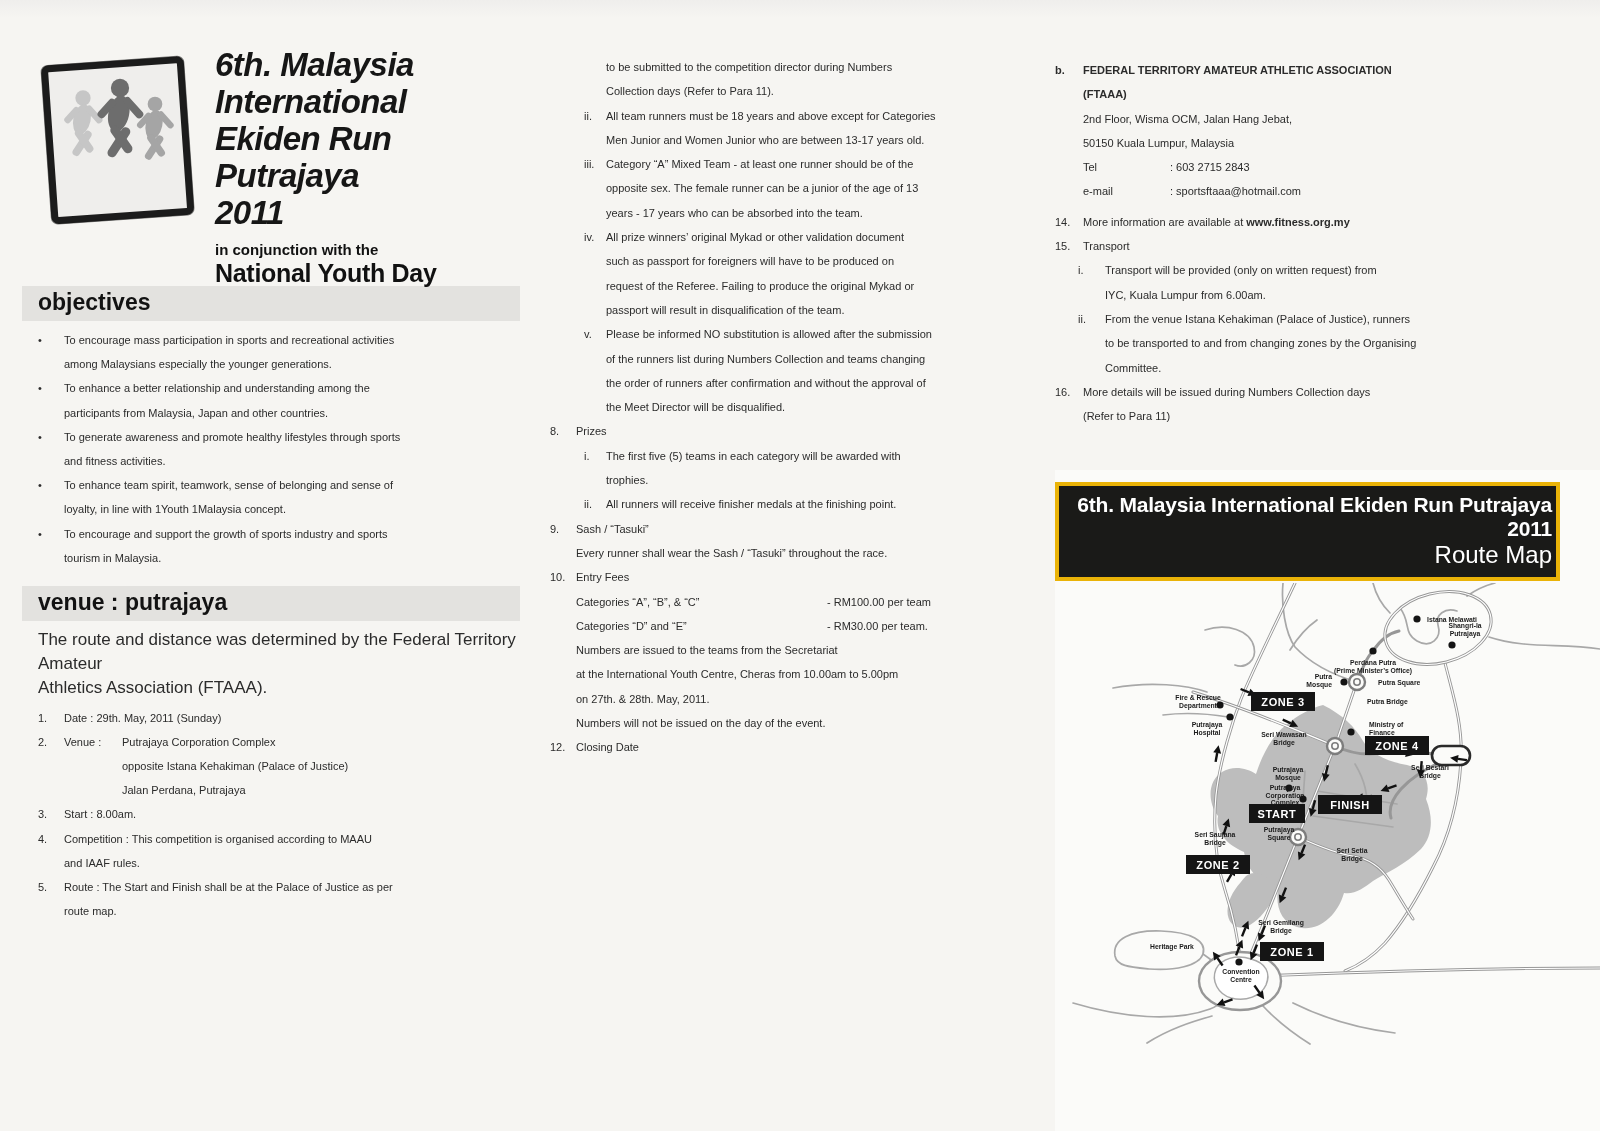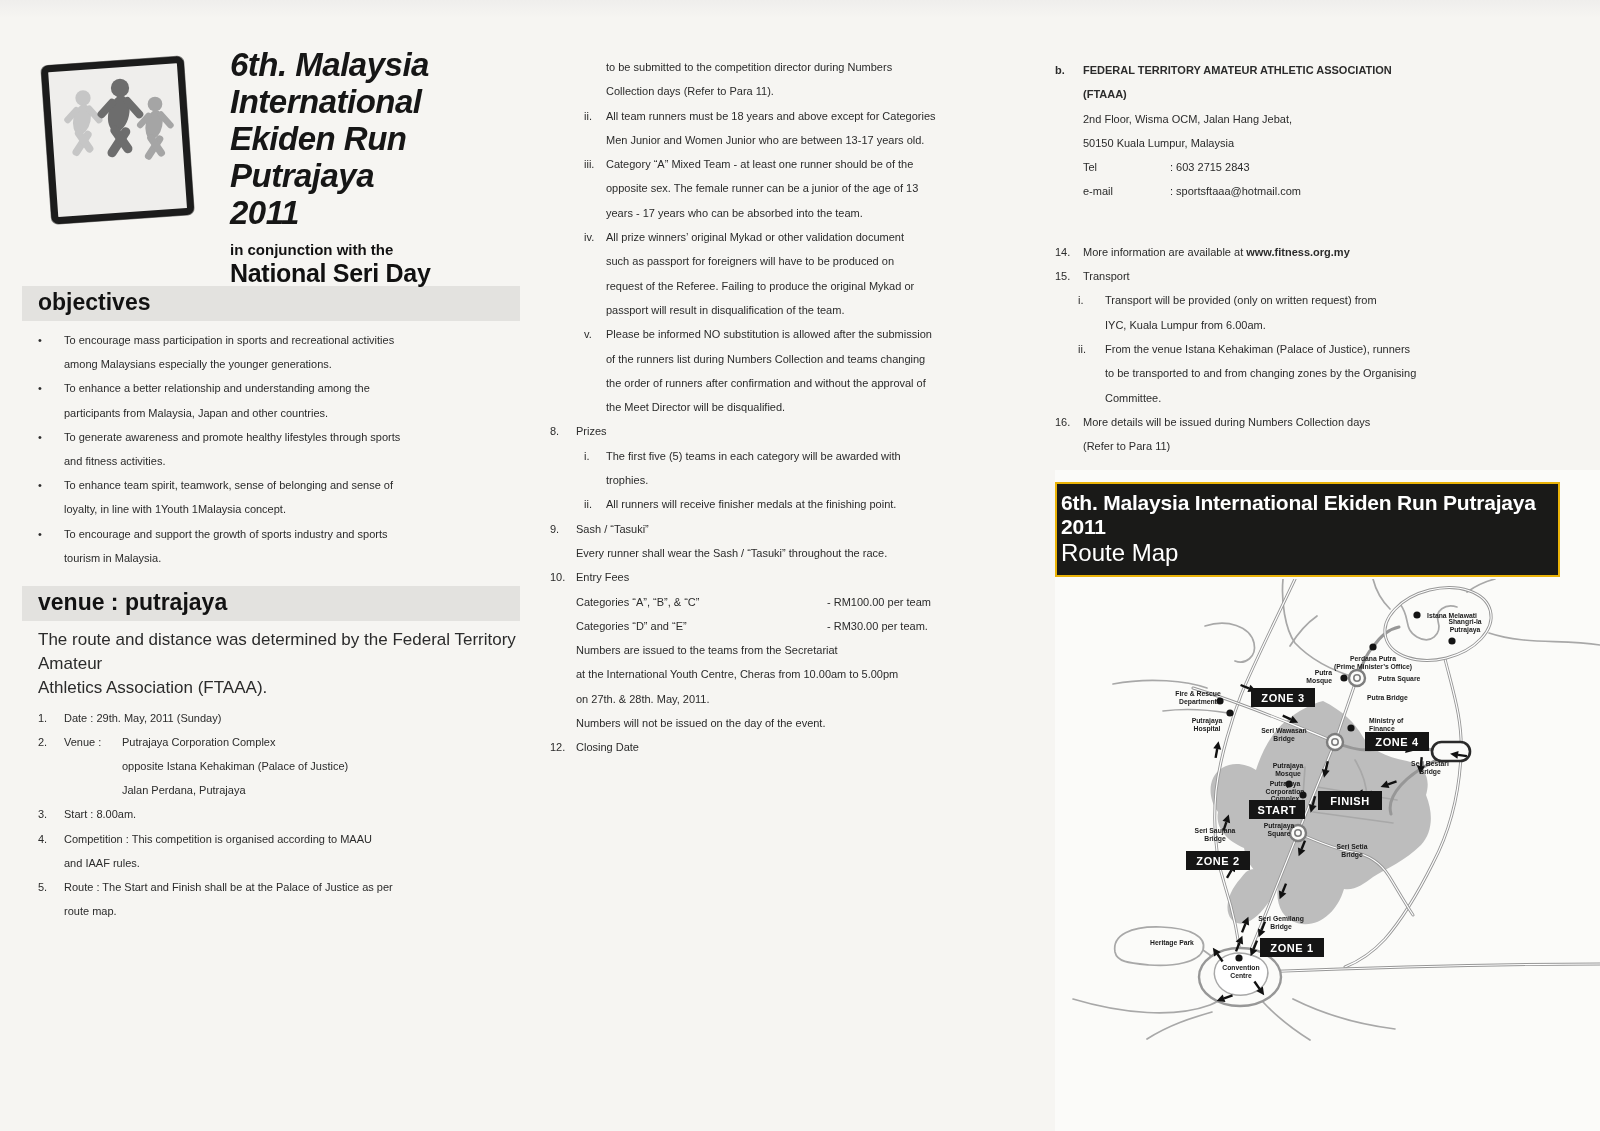--- a/index.html
+++ b/index.html
@@ -29,42 +29,42 @@
   .li.fee .t2{position:absolute;left:277px;top:0}
   .li .lbl{flex:0 0 56px}
   #col1 .lbl{flex:0 0 58px}
   #col3 .li .num{flex:0 0 28px}
   #col3 .li.cont1{padding-left:28px}
   #col3 .lbl{flex:0 0 87px}
   #col3 .li.ind1{padding-left:23px}
   #col3 .li.ind1 .num{flex:0 0 27px}
 
   
-  #logo-row{display:flex;gap:27px;margin-top:46px;height:212px}
+  #logo-row{display:flex;gap:12px;margin-top:46px;height:212px}
   #logo-art{flex:0 0 165px}
   #logo-text h1{font-size:33px;line-height:37px;font-weight:bold;font-style:italic;color:#161616;letter-spacing:-0.5px}
   #logo-sub1{font-size:15px;font-weight:bold;color:#111;margin-top:10px}
   #logo-sub2{font-size:25px;font-weight:bold;color:#111;margin-top:1px;letter-spacing:-0.3px}
 
   .band{background:var(--band);margin-left:-16px;padding:3px 10px 5px 16px;color:#121212}
   .band h2{font-size:23px;font-weight:bold;line-height:27px}
   .band .sub{font-size:20px;font-weight:bold;line-height:24px;letter-spacing:-0.2px}
   #obj-band{margin-top:28px}
   #obj-list{margin-top:7px}
   #venue-band{margin-top:16px}
   #venue-body{margin-top:7px;font-size:17px;line-height:24.2px;white-space:pre-wrap}
   #rules-band{margin-top:15px}
   #rules-list{margin-top:5px}
 
   #col2 .li, #col3 .li{line-height:24.3px}
 
   
   #map-panel{position:absolute;left:1055px;top:470px;width:545px;height:661px;background:#fbfbf9}
-  #map-title{width:505px;margin:12px 0 0 0;background:var(--bar);color:#fff;text-align:left;
-             padding:7px 4px 8px 4px;border:2px solid #eab308}
+  #map-title{width:505px;margin:12px 0 0 0;background:var(--bar);color:#fff;text-align:right;
+             padding:7px 4px 8px 4px;border:4px solid #eab308}
   #map-title .t1{font-size:21px;font-weight:bold;letter-spacing:-0.2px}
   #map-title .t2{font-size:24px;font-weight:normal}
   #route-svg{display:block;margin-top:2px}
   .maplbl{font-size:6.8px;font-weight:bold;fill:#1b1b1b}
   .zonelbl{font-size:11px;font-weight:bold;fill:#ffffff;letter-spacing:.6px}
   .rd{fill:none;stroke:var(--road);stroke-width:3;stroke-linecap:round}
   .rdw{fill:none;stroke:#ffffff;stroke-width:1.2;stroke-linecap:round}
   .rdt{fill:none;stroke:var(--roadthin);stroke-width:1.7;stroke-linecap:round}
 </style>
 </head>
@@ -95,21 +95,21 @@
           <use href="#runner" fill="var(--runner2)" transform="translate(82,42) scale(1.22)"></use>
         </svg>
       </div>
       <div id="logo-text">
         <h1><span>6th. Malaysia</span><br>
           <span>International</span><br>
           <span>Ekiden Run</span><br>
           <span>Putrajaya</span><br>
           <span>2011</span></h1>
         <div id="logo-sub1">in conjunction with the</div>
-        <div id="logo-sub2">National Seri Day</div>
+        <div id="logo-sub2">National Youth Day</div>
       </div>
     </div>
 
     <div class="band" id="obj-band">
       <h2>objectives</h2>
     </div>
     <div id="obj-list">
         <div class="li"><span class="num">•</span><span class="txt">To encourage mass participation in sports and recreational activities
 among Malaysians especially the younger generations.</span></div>
         <div class="li"><span class="num">•</span><span class="txt">To enhance a better relationship and understanding among the
@@ -173,21 +173,21 @@
       <div class="li"><span class="num">12.</span><span class="txt">Closing Date</span></div>
     </div>
 
   <div class="col" id="col3">
       <div class="li b"><span class="num">b.</span><span class="txt">FEDERAL TERRITORY AMATEUR ATHLETIC ASSOCIATION
 (FTAAA)</span></div>
       <div class="li cont1"><span class="txt">2nd Floor, Wisma OCM, Jalan Hang Jebat,
 50150 Kuala Lumpur, Malaysia</span></div>
       <div class="li cont1"><span class="lbl">Tel</span><span class="txt">: 603 2715 2843</span></div>
       <div class="li cont1"><span class="lbl">e-mail</span><span class="txt">: sportsftaaa@hotmail.com</span></div>
-      <div class="li" style="margin-top: 36px; justify-content: flex-end;"><span class="num">14.</span><span class="txt">More information are available at <b>www.fitness.org.my</b></span></div>
+      <div class="li" style="margin-top: 6px; justify-content: flex-end;"><span class="num">14.</span><span class="txt">More information are available at <b>www.fitness.org.my</b></span></div>
       <div class="li"><span class="num">15.</span><span class="txt">Transport</span></div>
       <div class="li ind1"><span class="num">i.</span><span class="txt">Transport will be provided (only on written request) from
 IYC, Kuala Lumpur from 6.00am.</span></div>
       <div class="li ind1"><span class="num">ii.</span><span class="txt">From the venue Istana Kehakiman (Palace of Justice), runners
 to be transported to and from changing zones by the Organising
 Committee.</span></div>
       <div class="li"><span class="num">16.</span><span class="txt">More details will be issued during Numbers Collection days
 (Refer to Para 11)</span></div>
     </div>
 

